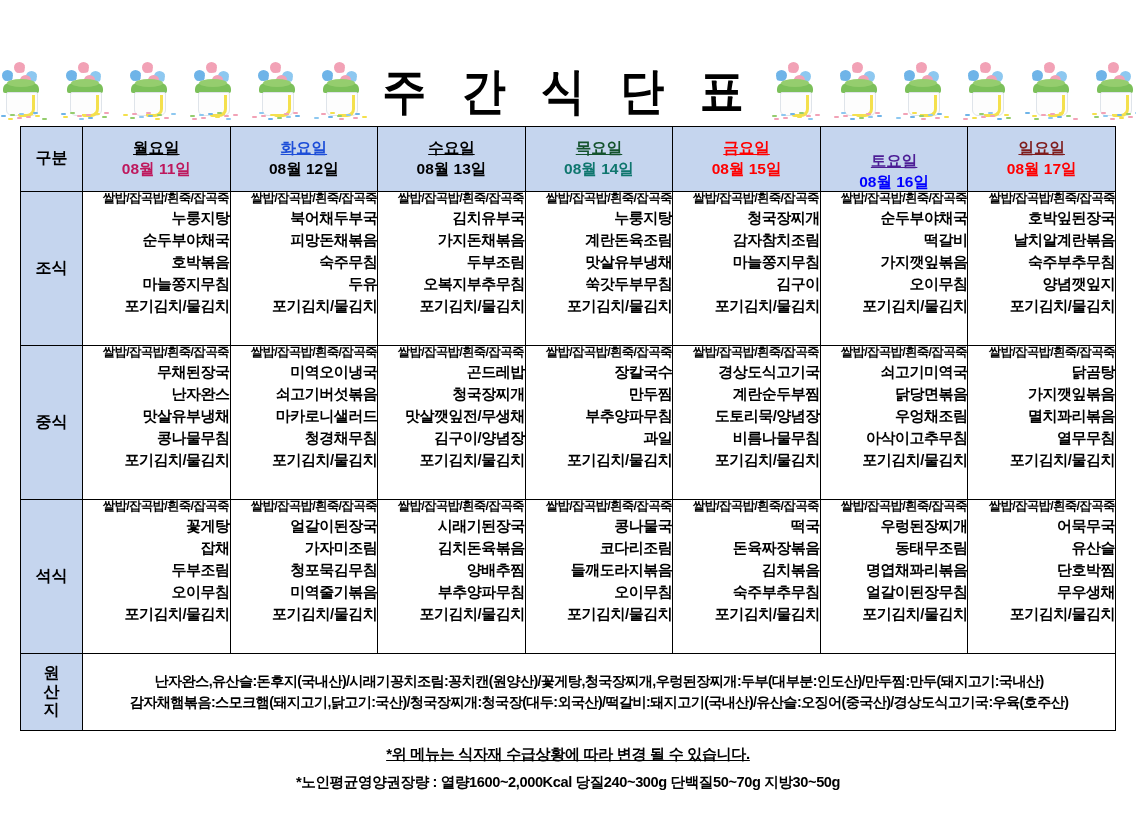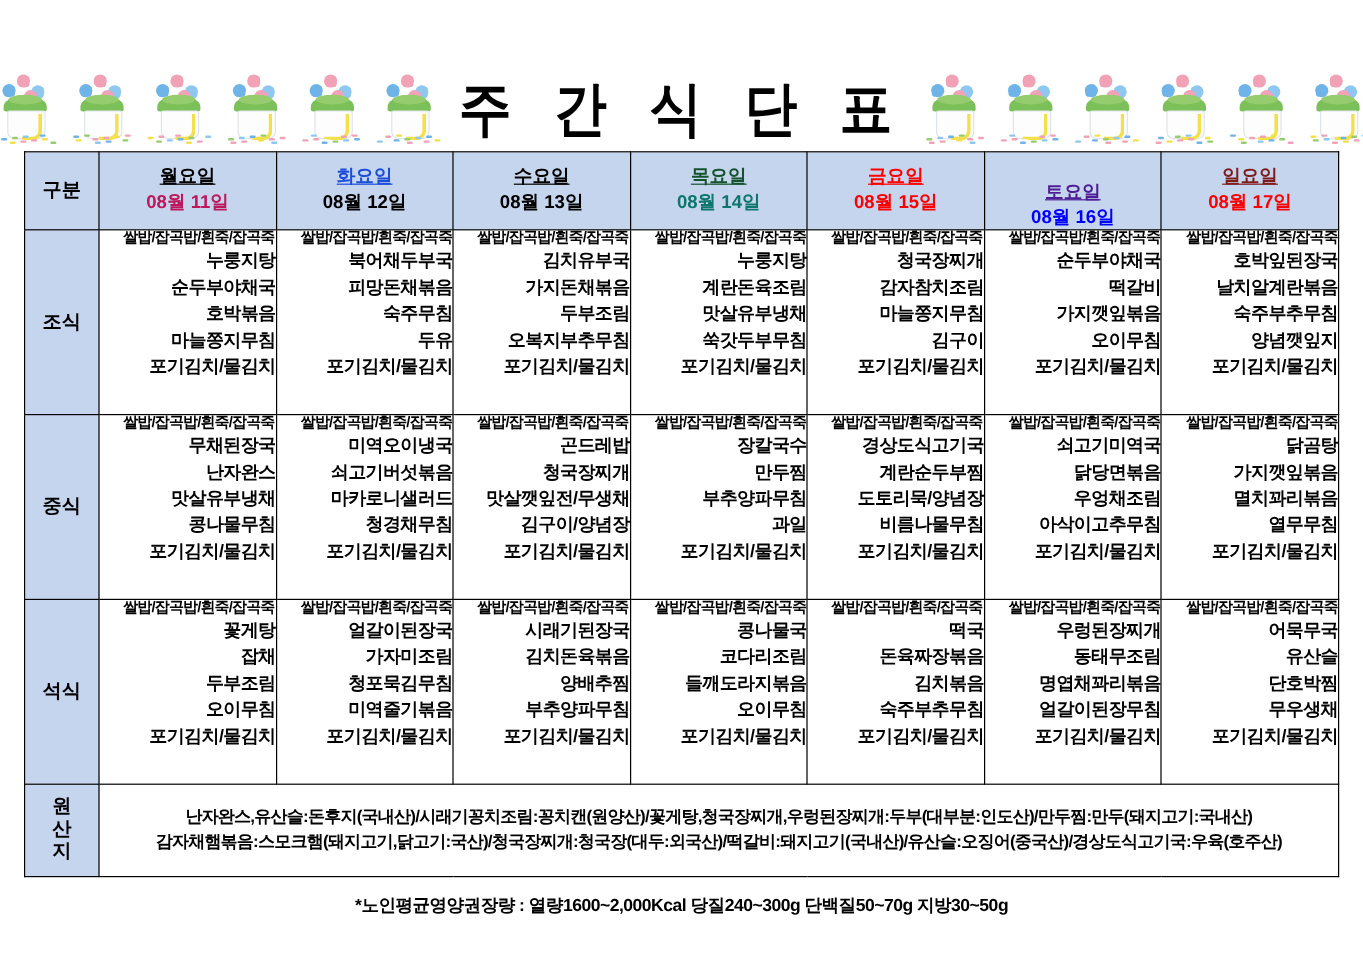--- a/index.html
+++ b/index.html
@@ -816,16 +816,17 @@
           </td>
           <td class="origin-body" colspan="7">
             <div class="origin-line">난자완스,유산슬:돈후지(국내산)/시래기꽁치조림:꽁치캔(원양산)/꽃게탕,청국장찌개,우렁된장찌개:두부(대부분:인도산)/만두찜:만두(돼지고기:국내산)</div>
             <div class="origin-line">감자채햄볶음:스모크햄(돼지고기,닭고기:국산)/청국장찌개:청국장(대두:외국산)/떡갈비:돼지고기(국내산)/유산슬:오징어(중국산)/경상도식고기국:우육(호주산)</div>
           </td>
         </tr>
       </tbody>
   </table>
 
   <div class="notes">
+    <div class="note1">*위 메뉴는 식자재 수급상황에 따라 변경 될 수 있습니다.</div>
     <div class="note2">*노인평균영양권장량 : 열량1600~2,000Kcal 당질240~300g 단백질50~70g 지방30~50g</div>
   </div>
 
 </div>
 
 </body></html>

